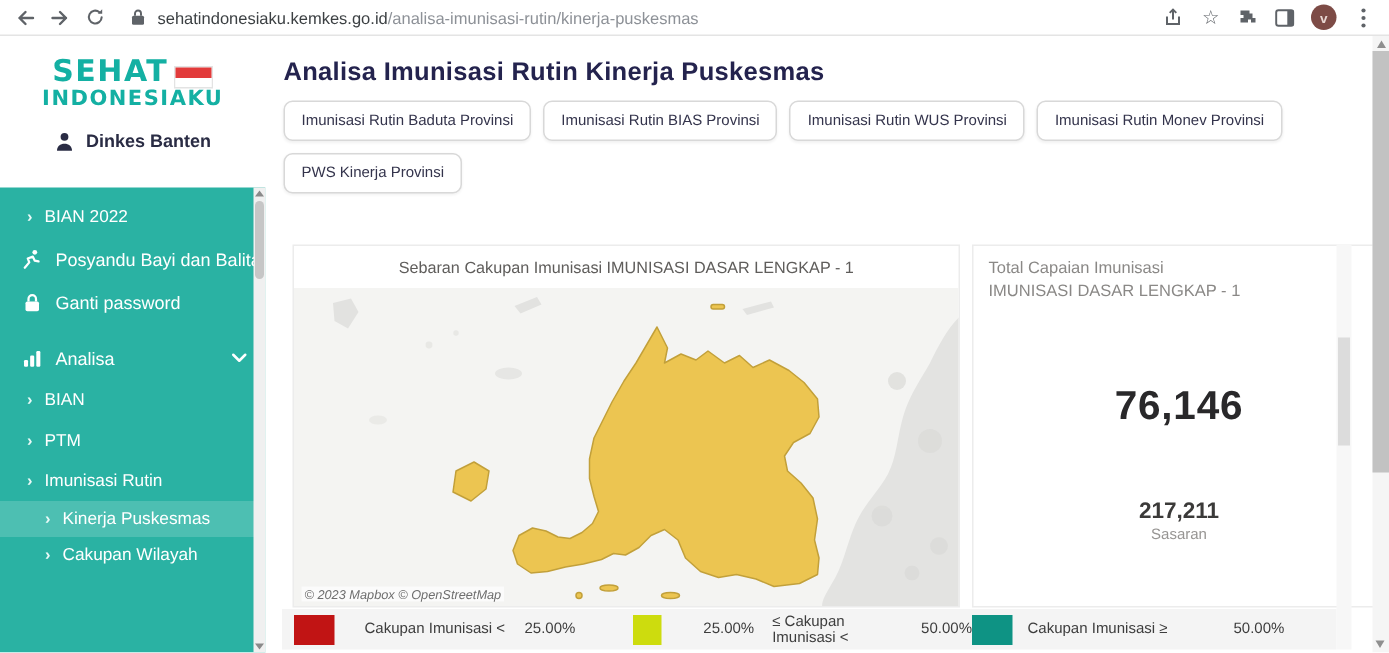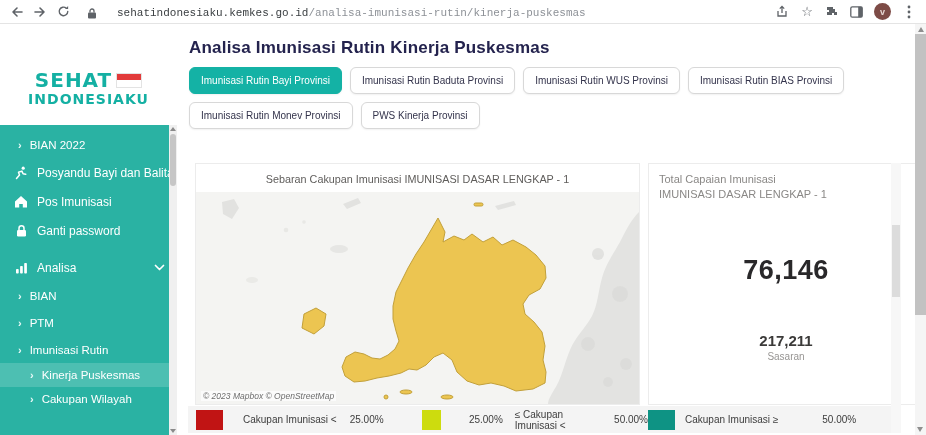--- a/index.html
+++ b/index.html
@@ -3,32 +3,32 @@
 <meta charset="utf-8">
 <style>
   * { margin:0; padding:0; box-sizing:border-box; }
   body { width:926px; height:435px; font-family:"Liberation Sans", sans-serif; background:#fff; overflow:hidden; }
   .screen { position:relative; width:926px; height:435px; background:#fff; overflow:hidden; }
 
   
   .browser-bar { position:absolute; top:0; left:0; width:926px; height:24px; background:#fff;
     border-bottom:1px solid #e4e4e4; display:flex; align-items:center; padding:0 10px; gap:9px; }
   .nav-ico { display:inline-flex; width:14px; height:14px; align-items:center; justify-content:center; cursor:pointer; }
-  .url-box { display:flex; align-items:flex-end; gap:18px; margin-left:6px; flex:1;font-family:Liberation Mono, monospace; }
+  .url-box { display:flex; align-items:center; gap:6px; margin-left:6px; flex:1; }
   .url-domain { font-size:11px; color:#3c4043; }
   .url-path { font-size:11px; color:#8d9197; }
   .tb-right { display:flex; align-items:center; gap:11px; }
   .avatar { width:17px; height:17px; border-radius:50%; background:#7d4b46; color:#e8d7d3; font-size:9px;
     display:flex; align-items:center; justify-content:center; font-weight:bold; }
   .star { font-size:13px; color:#5f6368; line-height:1; }
 
   
   .sidebar { position:absolute; top:24px; left:0; width:177px; height:411px; background:#fff; }
   .logo { text-align:center; padding-top:11px; font-family:"DejaVu Sans", sans-serif; }
-  .logo-row { display:inline-flex; align-items:center; gap:4px;margin-top:33px; }
+  .logo-row { display:inline-flex; align-items:flex-end; gap:4px; }
   .logo-top { font-size:20px; font-weight:bold; color:#14b0a3; letter-spacing:1px; }
   .flag { width:26px; height:15px; display:inline-block; border:1px solid #e3e3e3; }
   .flag .fr { display:block; width:100%; height:50%; background:#e23b3b; }
   .flag .fw { display:block; width:100%; height:50%; background:#fff; }
   .logo-bottom { font-size:14px; font-weight:bold; color:#14b0a3; letter-spacing:1px; margin-top:-1px; }
   .user { display:flex; align-items:center; justify-content:center; gap:7px; margin-top:13px;
     font-size:12px; font-weight:bold; color:#2a2c44; cursor:pointer; }
   .menu { position:absolute; top:101px; left:0; width:177px; height:310px; background:#2ab2a3;
     color:#fff; padding-top:6px; overflow:hidden; }
   .mi { height:29px; display:flex; align-items:center; gap:9px; padding-left:14px; font-size:12px; cursor:pointer; }
@@ -154,42 +154,43 @@
     <div class="logo">
       <div class="logo-row">
         <span class="logo-top">SEHAT</span>
         <span class="flag">
             <i class="fr"></i>
             <i class="fw"></i>
           </span>
       </div>
       <div class="logo-bottom">INDONESIAKU</div>
     </div>
+    <div class="user">
+      <span class="mi-icon">
+        <svg width="12" height="13" viewBox="0 0 12 13">
+            <circle cx="6" cy="3.2" r="2.6" fill="#2a2c44"></circle>
+            <path d="M1 12.5c0-2.9 2.2-4.6 5-4.6s5 1.7 5 4.6z" fill="#2a2c44"></path>
+          </svg>
+      </span>
+      <span>Dinkes Banten</span>
+    </div>
 
     <nav class="menu">
       <div class="sub1">
         <span class="chev">›</span>
         <span>BIAN 2022</span>
       </div>
       <div class="mi">
         <span class="mi-icon">
           <svg width="14" height="14" viewBox="0 0 14 14">
               <circle cx="9.2" cy="2.2" r="1.6" fill="#fff"></circle>
               <path d="M2.5 12.5l3-3.6-1-2.6 3.4-1.2 1.2 2.6 2.6.6" stroke="#fff" stroke-width="1.5" fill="none" stroke-linecap="round" stroke-linejoin="round"></path>
             </svg>
         </span>
         <span>Posyandu Bayi dan Balita</span>
-      </div>
-      <div class="mi">
-        <span class="mi-icon">
-          <svg width="14" height="13" viewBox="0 0 14 13">
-              <path d="M1 6.5L7 1l6 5.5V12.5H8.8V9H5.2v3.5H1z" fill="#fff"></path>
-            </svg>
-        </span>
-        <span>Pos Imunisasi</span>
       </div>
       <div class="mi">
         <span class="mi-icon">
           <svg width="13" height="14" viewBox="0 0 13 14">
               <path d="M4 6V4.3a2.5 2.5 0 0 1 5 0V6" stroke="#fff" stroke-width="1.5" fill="none"></path>
               <rect x="2" y="6" width="9" height="6.5" rx="1.2" fill="#fff"></rect>
             </svg>
         </span>
         <span>Ganti password</span>
       </div>
@@ -233,24 +234,23 @@
       <div class="tri-up"></div>
       <div class="side-thumb"></div>
       <div class="tri-down"></div>
     </div>
   </div>
 
   <div class="main">
     <h1 class="page-title">Analisa Imunisasi Rutin Kinerja Puskesmas</h1>
 
     <div class="tabs">
-      <button class="tab active">Imunisasi Rutin Bayi Provinsi</button>
       <button class="tab">Imunisasi Rutin Baduta Provinsi</button>
+      <button class="tab">Imunisasi Rutin BIAS Provinsi</button>
       <button class="tab">Imunisasi Rutin WUS Provinsi</button>
-      <button class="tab">Imunisasi Rutin BIAS Provinsi</button>
       <button class="tab">Imunisasi Rutin Monev Provinsi</button>
       <button class="tab">PWS Kinerja Provinsi</button>
     </div>
 
     <div class="dashboard">
 
       <div class="map-card">
         <div class="map-title">Sebaran Cakupan Imunisasi IMUNISASI DASAR LENGKAP - 1</div>
         <svg class="map-svg" viewBox="0 0 445 213">
           <rect x="0" y="0" width="445" height="213" fill="#f4f4f2"></rect>

